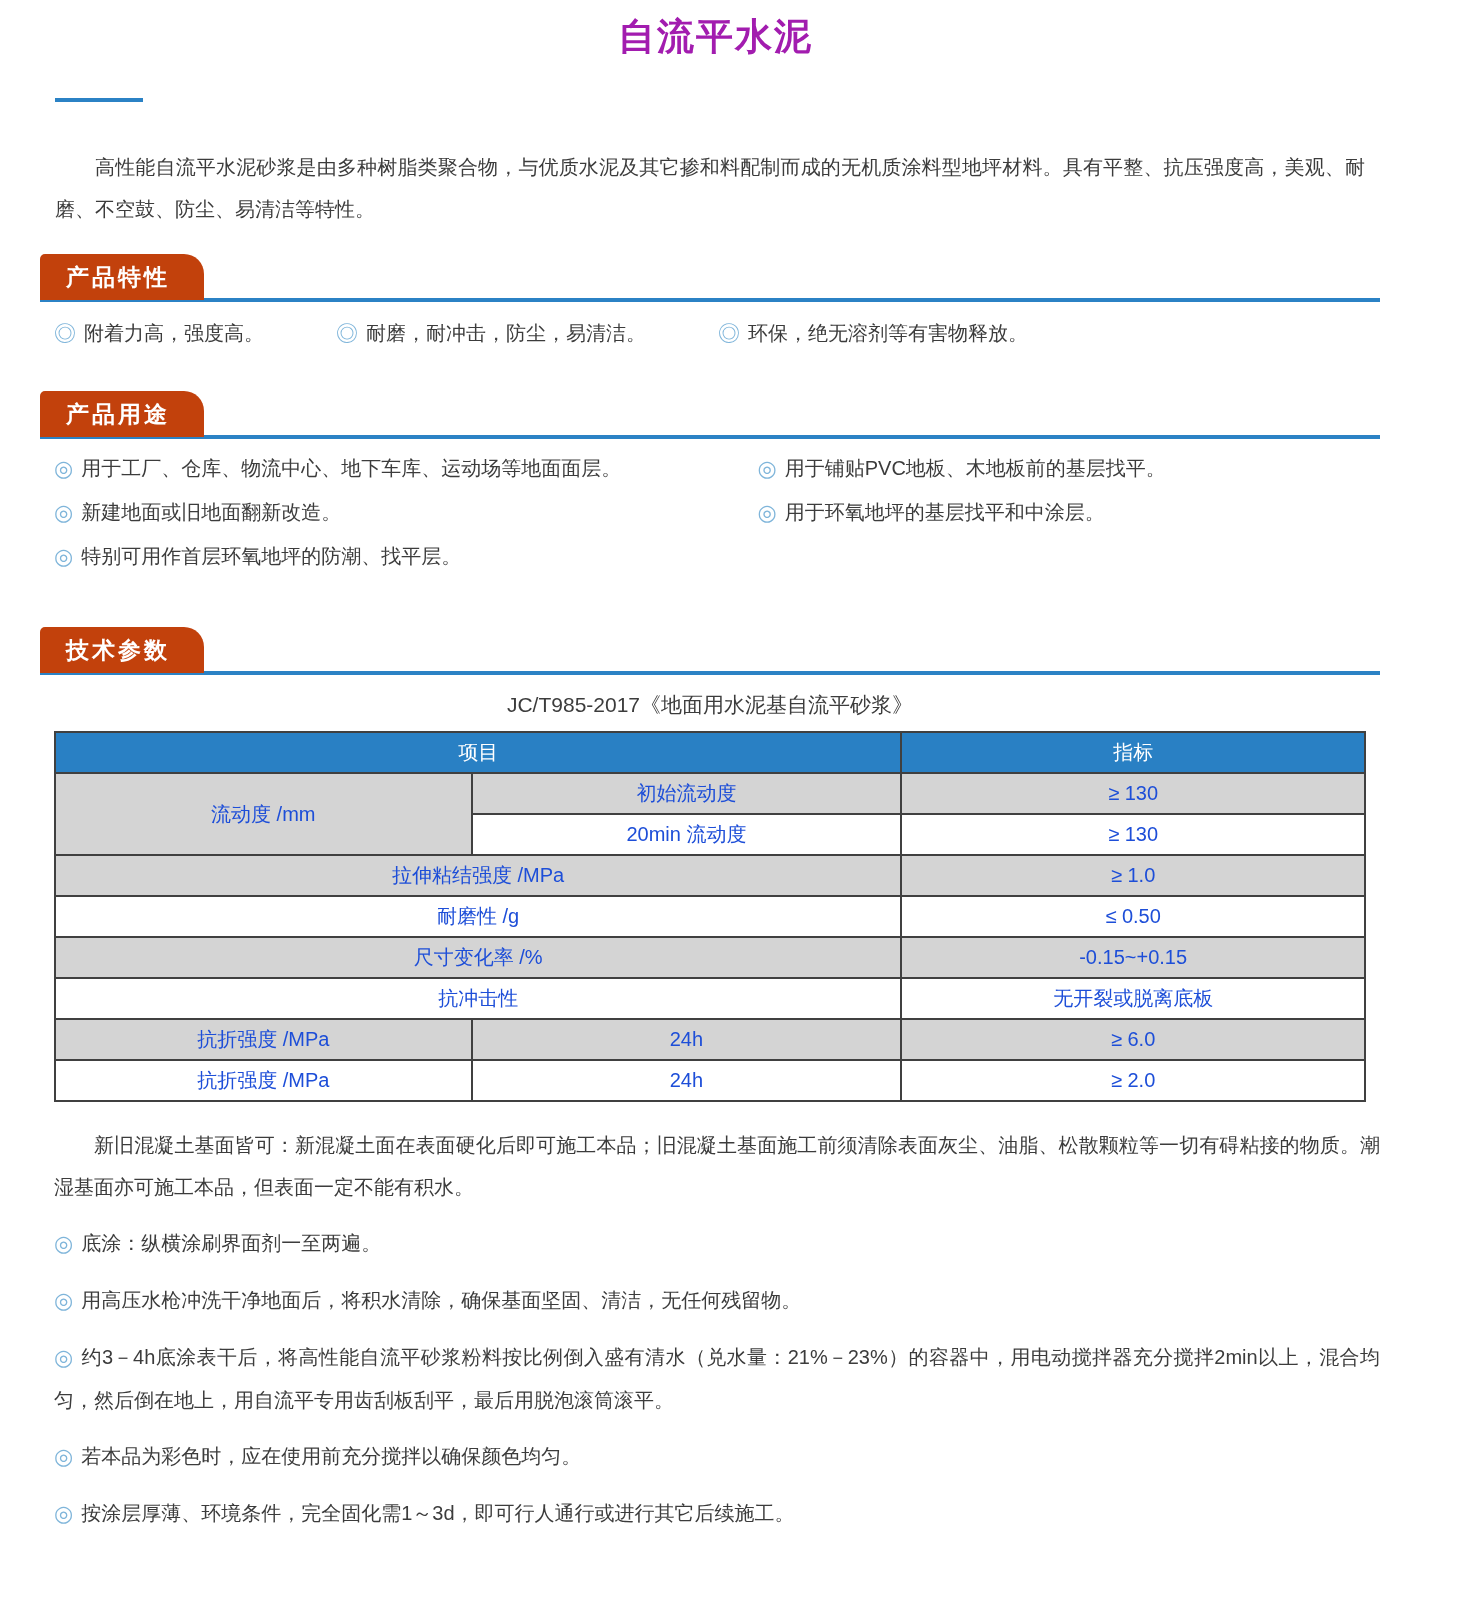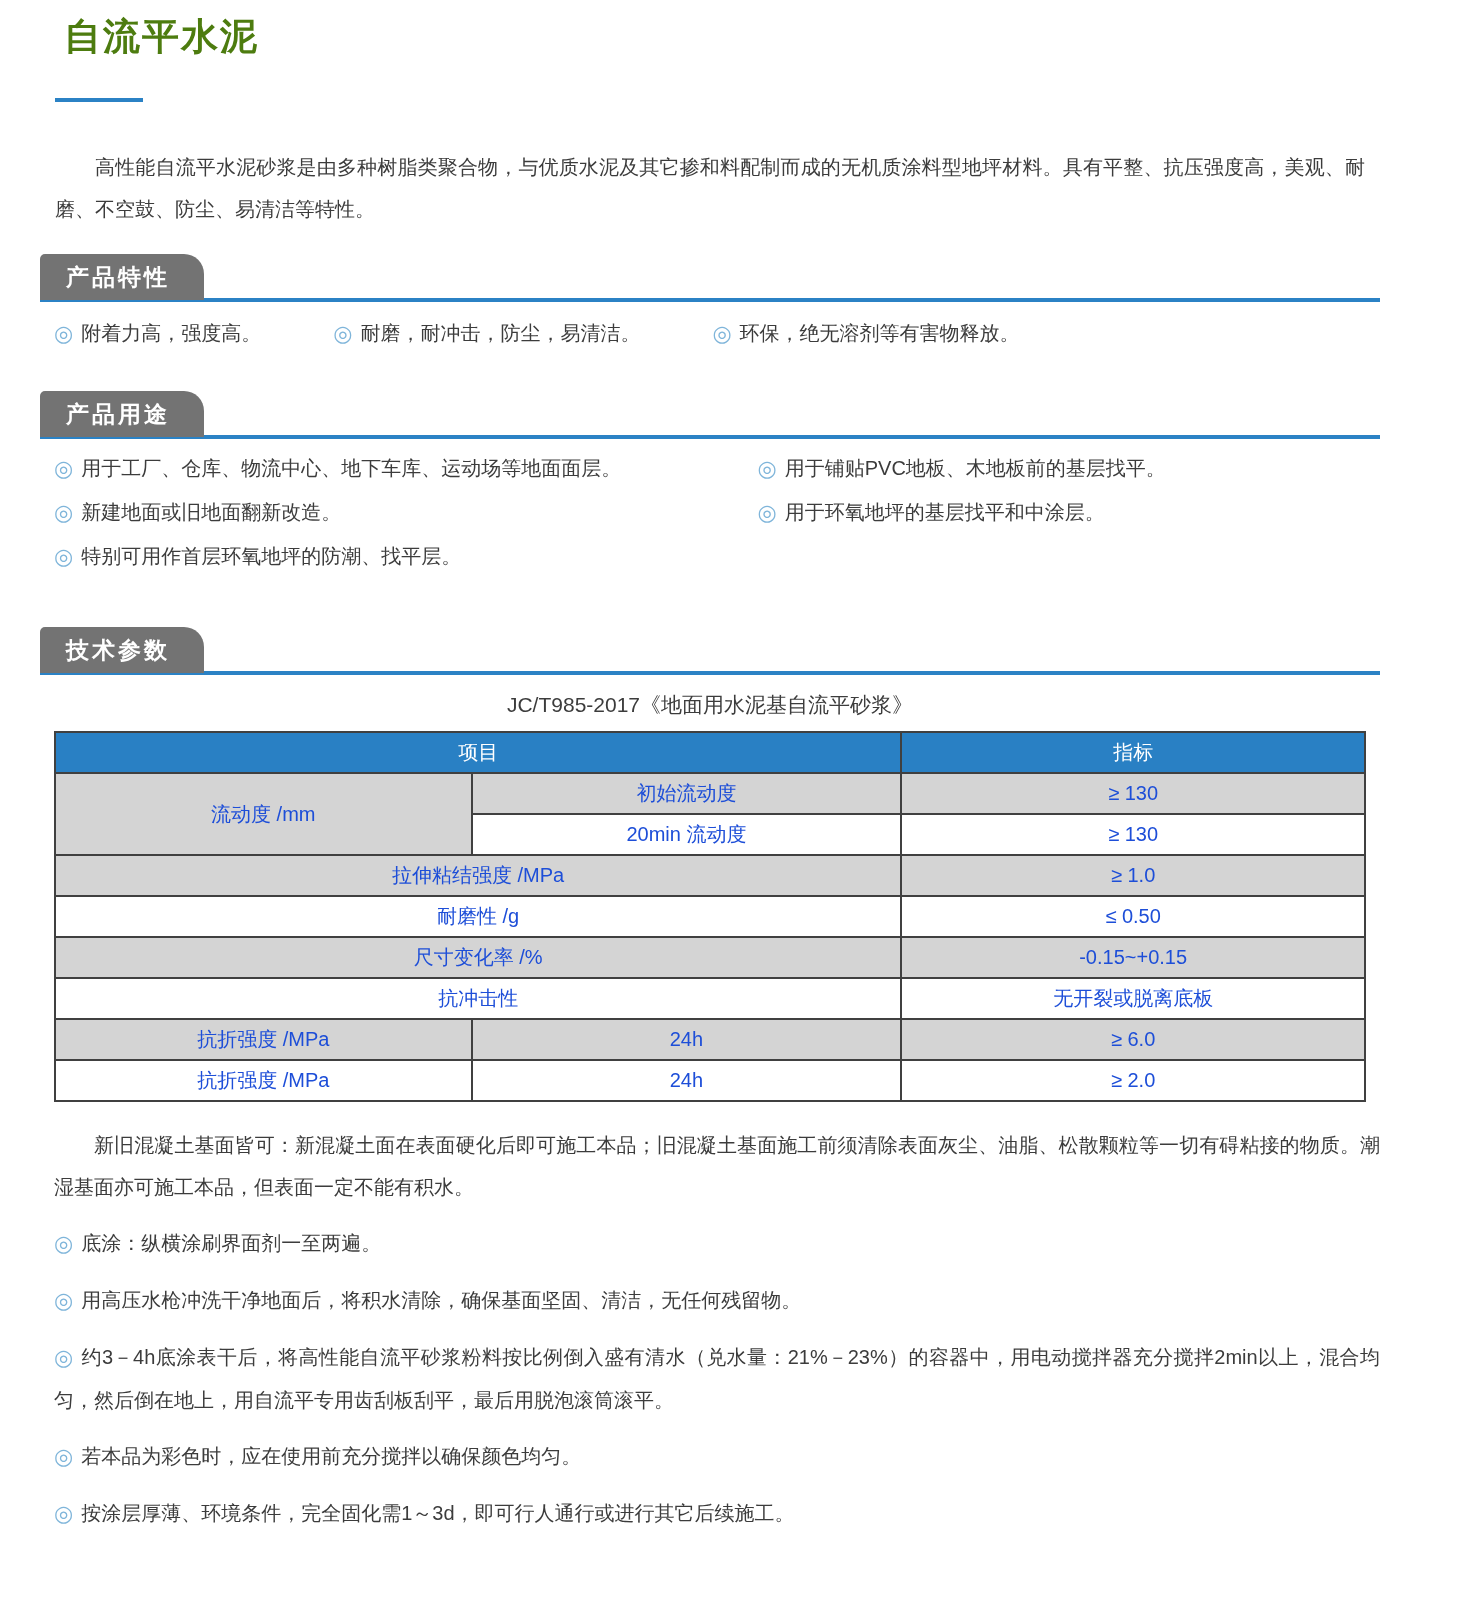--- a/index.html
+++ b/index.html
@@ -3,38 +3,38 @@
 <meta charset="utf-8">
 <style>
   html,body{margin:0;padding:0;background:#ffffff;}
   body{
     width:1459px;min-height:1600px;
     font-family:"Liberation Sans","DejaVu Sans",sans-serif;
     color:#3c3c3c;box-sizing:border-box;overflow:hidden;
   }
   .content{width:1340px;margin:0 auto 0 40px;padding-top:12px;}
   
-  .page-title{margin-left:24px;font-size:37px;font-weight:bold;color:#4d7c0f;letter-spacing:2px;}
+  .page-title{margin-left:11px;font-size:37px;font-weight:bold;color:#a21caf;letter-spacing:2px;text-align:center;}
   .title-underline{width:88px;height:4px;background:#2b82c5;margin:36px 0 0 15px;}
   
   .intro{margin:44px 15px 0 15px;font-size:20px;line-height:42px;text-indent:2em;text-align:justify;color:#3c3c3c;}
   
   .section-head{position:relative;border-bottom:4px solid #2b82c5;height:44px;}
   .banner{
     position:absolute;left:0;bottom:-2px;
-    background:#737373;color:#ffffff;
+    background:#c2410c;color:#ffffff;
     font-size:23px;font-weight:bold;letter-spacing:3px;
     padding:8px 34px 7px 26px;
     border-radius:5px 20px 0 0;
   }
   
   .bullet-line{font-size:20px;line-height:26px;margin:0;padding:0 0 0 14px;}
   .ring{color:#7fb5da;font-size:22px;margin-right:8px;vertical-align:-1px;}
   .features-row{display:flex;margin-top:18px;}
-  .features-row .bullet-line{padding-left:14px;margin-right:58px;white-space:nowrap;}
+  .features-row .bullet-line{padding-left:14px;margin-right:58px;white-space:nowrap;font-family:Liberation Serif, serif;}
   .uses-grid{display:flex;margin-top:16px;}
   .uses-col-left{width:52.5%;}
   .uses-col-right{width:47.5%;}
   .uses-grid .bullet-line{margin-bottom:17px;white-space:nowrap;}
   
   .caption{margin-top:16px;text-align:center;font-size:21px;color:#3c3c3c;}
   table.specs{border-collapse:collapse;width:1312px;margin:12px 0 0 14px;table-layout:fixed;}
   table.specs th,table.specs td{
     border:2px solid #404040;text-align:center;
     font-size:20px;font-weight:normal;padding:6px 4px;height:26px;color:#1d4ed8;

